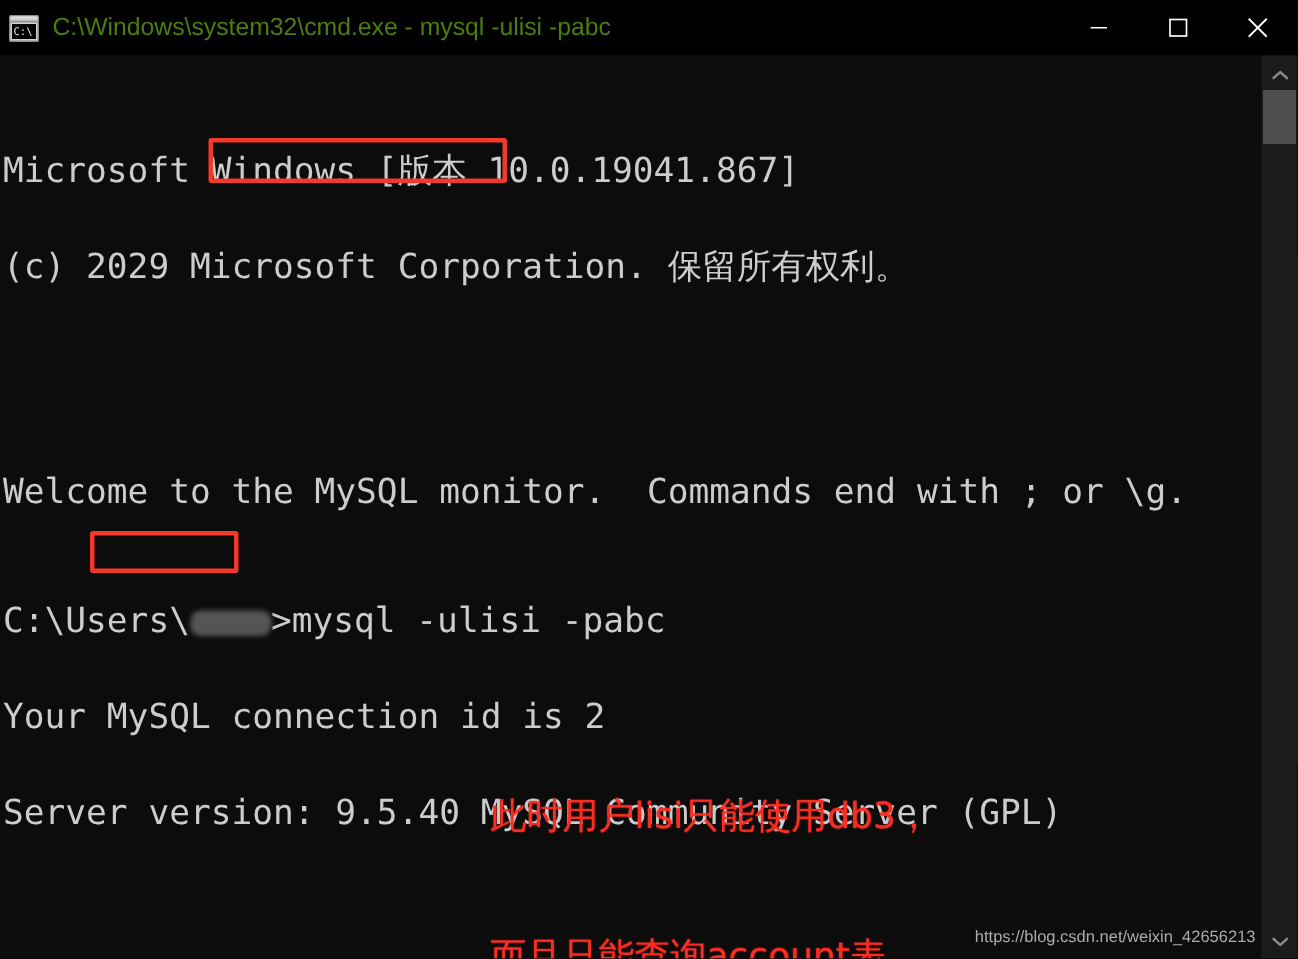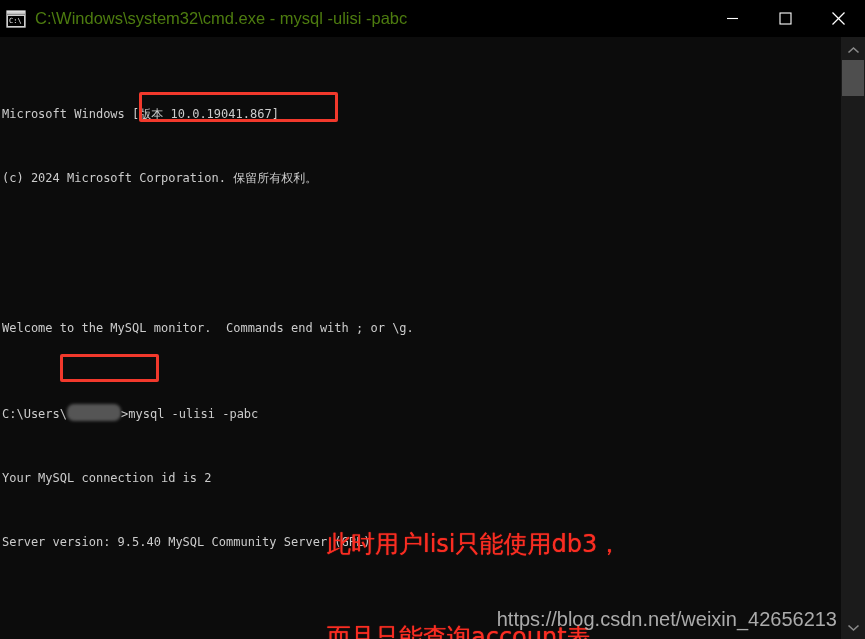--- a/index.html
+++ b/index.html
@@ -92,21 +92,21 @@
 
   
   #console {
     position: absolute;
     left: 0; top: 37px;
     width: 841px;
     height: 602px;
     background: #0c0c0c;
     color: #cccccc;
     font-family: "DejaVu Sans Mono", "Liberation Mono", monospace;
-    font-size: 12px;
+    font-size: 23px;
     line-height: 21.4px;
     white-space: pre;
     padding: 3px 0 0 2px;
     box-sizing: border-box;
     overflow: hidden;
   }
   .line { height: 21.4px; white-space: pre; }
   .blank { height: 21.4px; }
 
   .redact {
@@ -145,21 +145,21 @@
     text-shadow: 0 0 1px #fa2d22;
   }
 
   
   #watermark {
     position: absolute;
     right: 28px;
     bottom: 8px;
     color: #b9b9b9;
     font-family: "Liberation Sans", sans-serif;
-    font-size: 20px;
+    font-size: 11px;
     opacity: .92;
     white-space: nowrap;
   }
 
   
   #scrollbar {
     position: absolute;
     left: 841px; top: 37px;
     width: 24px; height: 602px;
     background: #1b1b1b;
@@ -211,21 +211,21 @@
           <line x1="1.5" y1="1.5" x2="13.5" y2="13.5" stroke="#ffffff" stroke-width="1.2"></line>
           <line x1="13.5" y1="1.5" x2="1.5" y2="13.5" stroke="#ffffff" stroke-width="1.2"></line>
         </svg>
       </div>
     </div>
   </div>
 
   <div id="console">
 
     <div class="line">Microsoft Windows [版本 10.0.19041.867]</div>
-    <div class="line">(c) 2024 Microsoft Corporation. 保留所有权利。</div>
+    <div class="line">(c) 2029 Microsoft Corporation. 保留所有权利。</div>
     <div class="blank"></div>
 
     <div class="line">Welcome to the MySQL monitor.  Commands end with ; or \g.</div>
 
     <div class="line"><span>C:\Users\</span><span class="redact"></span><span>&gt;</span><span>mysql -ulisi -pabc</span></div>
     <div class="line">Your MySQL connection id is 2</div>
     <div class="line">Server version: 9.5.40 MySQL Community Server (GPL)</div>
     <div class="blank"></div>
     
     

